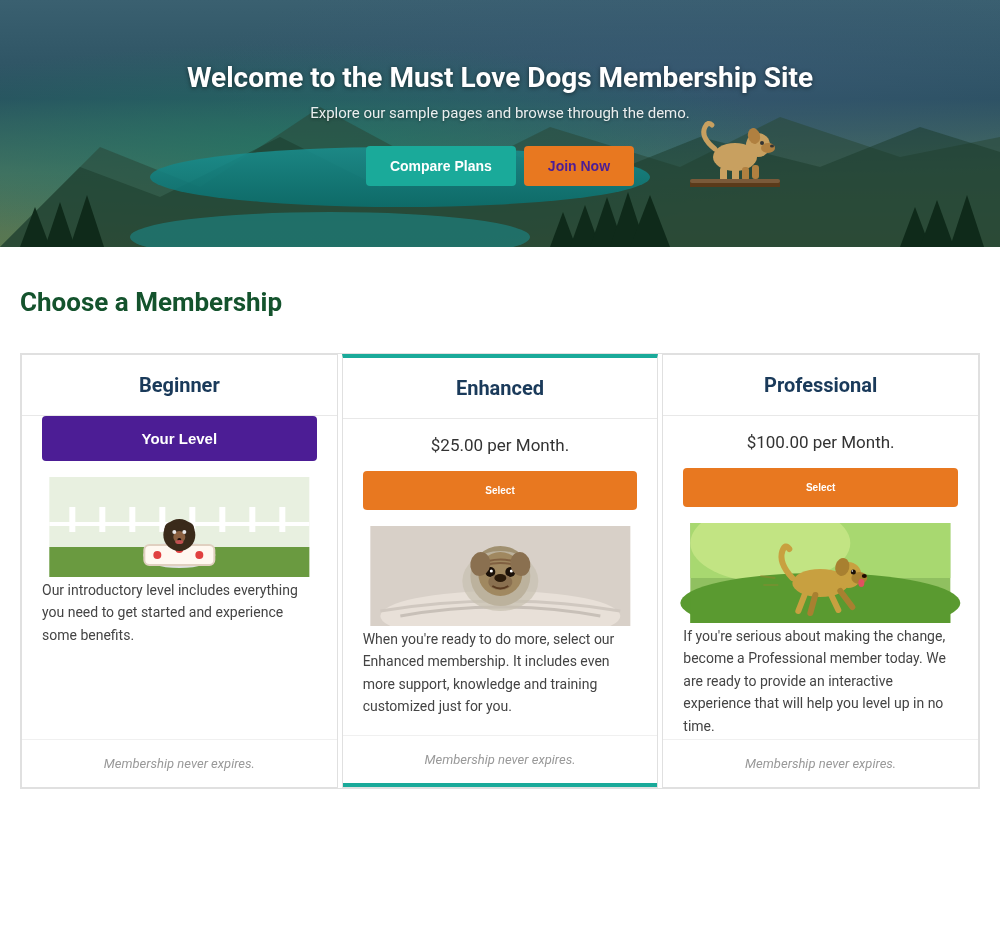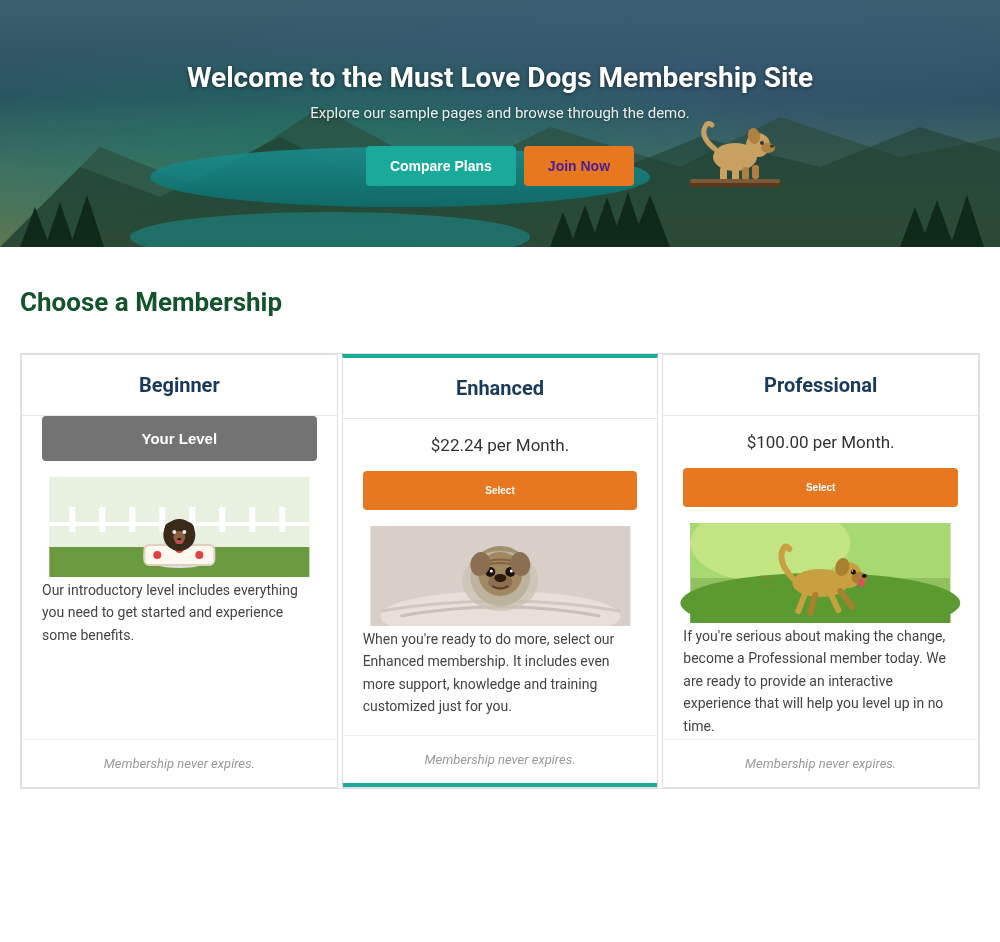--- a/index.html
+++ b/index.html
@@ -156,21 +156,21 @@
       font-size: 17px;
       color: #333;
       font-weight: 400;
     }
 
     .plan-button-area {
       padding: 0 20px 16px;
     }
     .btn-your-level {
       width: 100%;
-      background: #737373;
+      background: #4c1d95;
       color: #fff;
       border: none;
       border-radius: 4px;
       padding: 14px;
       font-size: 15px;
       font-weight: 600;
       cursor: pointer;
     }
     .btn-select {
       width: 100%;
@@ -320,21 +320,21 @@
       <div class="plan-footer">
         <em>Membership never expires.</em>
       </div>
     </div>
 
     <div class="plan-card featured">
       <div class="plan-header">
         <span class="plan-name">Enhanced</span>
       </div>
       <div class="plan-price-area">
-        <span class="plan-price">$22.24 per Month.</span>
+        <span class="plan-price">$25.00 per Month.</span>
       </div>
       <div class="plan-button-area">
         <button class="btn-select">Select</button>
       </div>
 
       <svg class="plan-image-placeholder" viewBox="0 0 260 100" xmlns="http://www.w3.org/2000/svg">
         <rect width="260" height="100" fill="#d8d0c8"></rect>
 
         <ellipse cx="130" cy="90" rx="120" ry="25" fill="#e8e0d8"></ellipse>
         <path d="M10,85 Q130,65 250,85" stroke="#d0c8c0" stroke-width="3" fill="none"></path>

